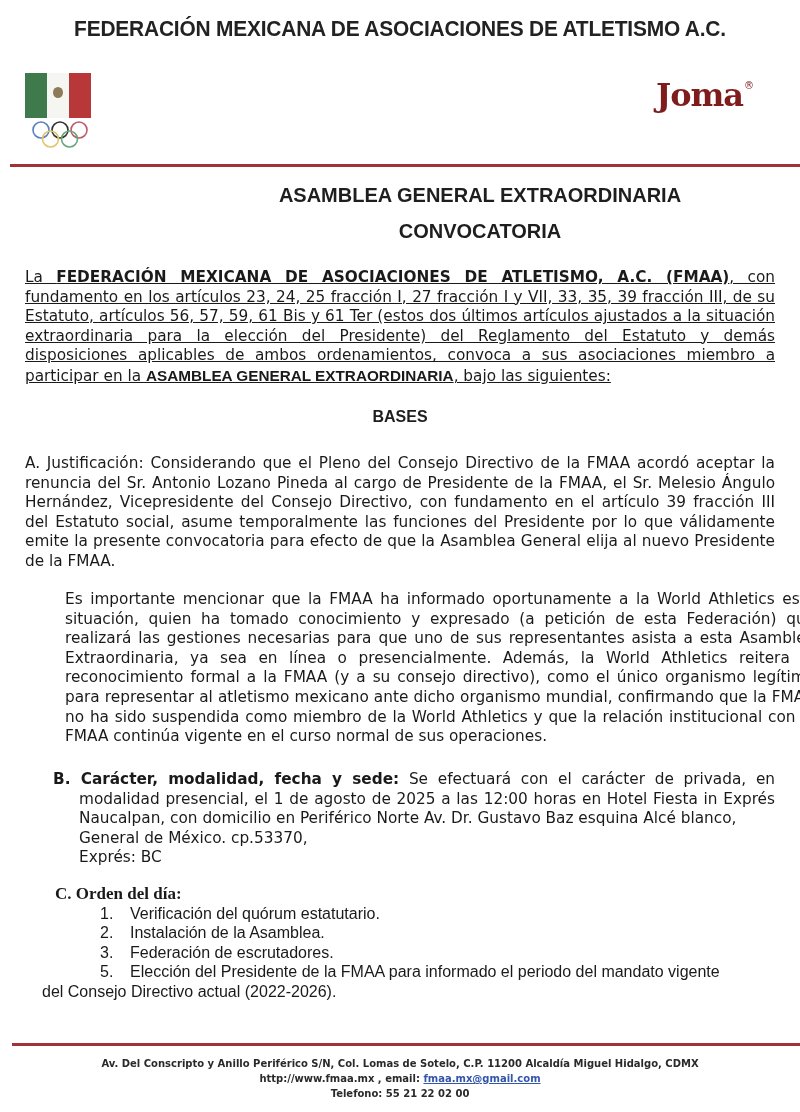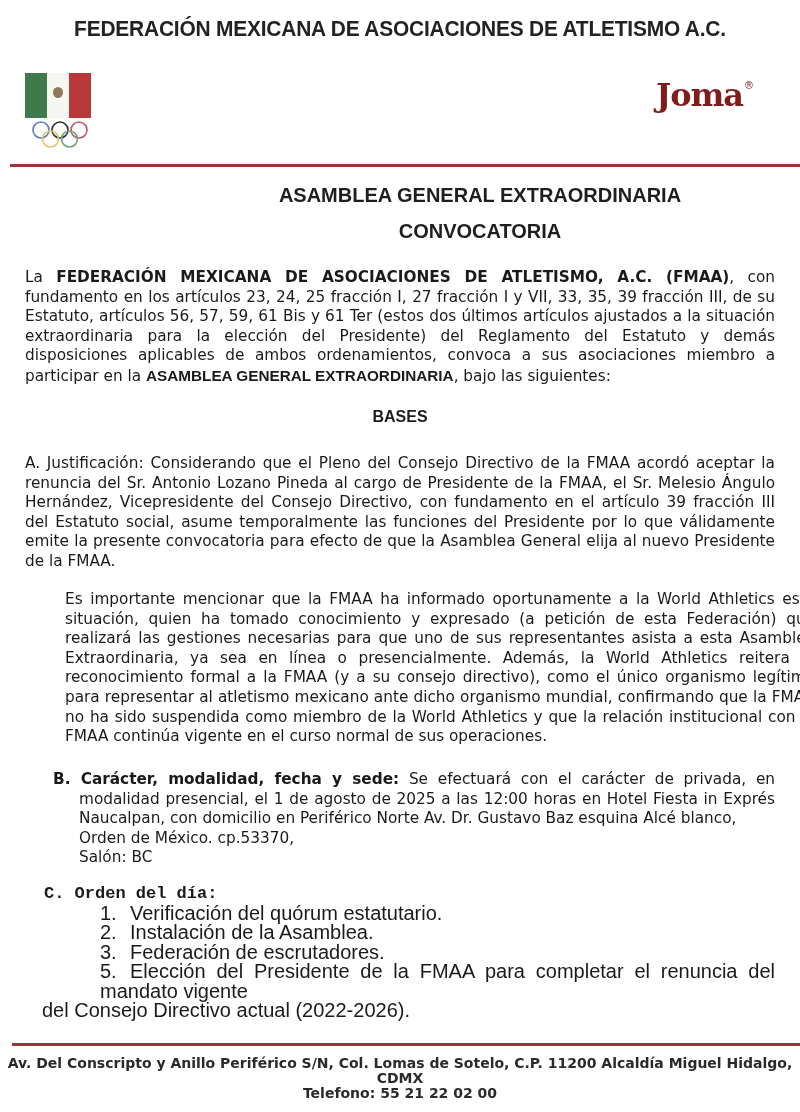--- a/index.html
+++ b/index.html
@@ -15,33 +15,33 @@
   .joma sup { font-size: 10px; font-family: "DejaVu Sans", sans-serif; font-weight: normal; vertical-align: top; position: relative; top: 4px; margin-left: 1px; }
   .rule { position: absolute; left: 10px; width: 790px; height: 3px; background: #9e3438; }
   .rule.top { top: 164px; }
   .rule.bottom { top: 1043px; left: 12px; width: 788px; }
   .heading { position: absolute; width: 800px; left: 100px; text-align: center; font-family: "Liberation Sans", sans-serif; font-weight: bold; font-size: 20px; color: #1e1e1e; }
   .heading.h1 { top: 184px; left: 80px; }
   .heading.h2 { top: 220px; left: 80px; }
   .heading.bases { top: 408px; left: 0; font-size: 16px; }
   .para { position: absolute; left: 25px; width: 750px; font-size: 15.3px; line-height: 19.6px; text-align: justify; text-align-last: left; }
   .para b { font-weight: bold; }
-  .p1 { top: 268px; }
+  .p1 { top: 268px; text-decoration: underline; }
   .pA { top: 454px; }
   .pA .label { font-family: "DejaVu Sans", sans-serif; font-weight: normal; }
   .p2 { top: 590px; margin-left: 40px; }
   .pB { top: 770px; left: 53px; width: 722px; padding-left: 26px; box-sizing: border-box; text-indent: -26px; }
   .pB .label { font-weight: bold; }
-  .orden-title { position: absolute; left: 44px; top: 884px; font-family: Liberation Mono, monospace; font-weight: bold; font-size: 17px; }
-  .orden-list { position: absolute; left: 40px; top: 904px; width: 735px; font-family: "Liberation Sans", sans-serif; font-size: 20px; line-height: 19.4px; }
+  .orden-title { position: absolute; left: 55px; top: 884px; font-family: Liberation Serif, serif; font-weight: bold; font-size: 17px; }
+  .orden-list { position: absolute; left: 40px; top: 904px; width: 735px; font-family: "Liberation Sans", sans-serif; font-size: 16px; line-height: 19.4px; }
   .orden-item { padding-left: 60px; }
   .orden-item .num { display: inline-block; width: 30px; }
   .orden-item.last { padding-left: 60px; text-align: justify; text-align-last: left; }
   .orden-item.last .cont { margin-left: -58px; display: block; }
-  .footer { position: absolute; top: 1056px; left: 0; width: 800px; text-align: center; font-family: "DejaVu Sans", sans-serif; font-weight: bold; font-size: 14px; line-height: 15px; color: #2a2a2a; }
+  .footer { position: absolute; top: 1056px; left: 0; width: 800px; text-align: center; font-family: "DejaVu Sans", sans-serif; font-weight: bold; font-size: 10px; line-height: 15px; color: #2a2a2a; }
   .footer a { color: #3355aa; text-decoration: underline; }
 </style>
 </head>
 <body>
 
 <div>
 
   <div class="org-title">FEDERACIÓN MEXICANA DE ASOCIACIONES DE ATLETISMO A.C.</div>
 
   <div class="flag">
@@ -67,30 +67,31 @@
   <div class="heading h2">CONVOCATORIA</div>
 
   <div class="para p1"><span>La </span><b>FEDERACIÓN MEXICANA DE ASOCIACIONES DE ATLETISMO, A.C. (FMAA)</b><span>, con fundamento en los artículos 23, 24, 25 fracción I, 27 fracción I y VII, 33, 35, 39 fracción III, de su Estatuto, artículos 56, 57, 59, 61 Bis y 61 Ter (estos dos últimos artículos ajustados a la situación extraordinaria para la elección del Presidente) del Reglamento del Estatuto y demás disposiciones aplicables de ambos ordenamientos, convoca a sus asociaciones miembro a participar en la </span><b style="font-family:'Liberation Sans',sans-serif;">ASAMBLEA GENERAL EXTRAORDINARIA</b><span>, bajo las siguientes:</span></div>
 
   <div class="heading bases">BASES</div>
 
   <div class="para pA"><b class="label">A.  Justificación:</b><span> Considerando que el Pleno del Consejo Directivo de la FMAA acordó aceptar la renuncia del Sr. Antonio Lozano Pineda al cargo de Presidente de la FMAA, el Sr. Melesio Ángulo Hernández, Vicepresidente del Consejo Directivo, con fundamento en el artículo 39 fracción III del Estatuto social, asume temporalmente las funciones del Presidente por lo que válidamente emite la presente convocatoria para efecto de que la Asamblea General elija al nuevo Presidente de la FMAA.</span></div>
 
   <div class="para p2">Es importante mencionar que la FMAA ha informado oportunamente a la World Athletics esta situación, quien ha tomado conocimiento y expresado (a petición de esta Federación) que realizará las gestiones necesarias para que uno de sus representantes asista a esta Asamblea Extraordinaria, ya sea en línea o presencialmente. Además, la World Athletics reitera el reconocimiento formal a la FMAA (y a su consejo directivo), como el único organismo legítimo para representar al atletismo mexicano ante dicho organismo mundial, confirmando que la FMAA no ha sido suspendida como miembro de la World Athletics y que la relación institucional con la FMAA continúa vigente en el curso normal de sus operaciones.</div>
 
-  <div class="para pB"><b class="label">B. Carácter, modalidad, fecha y sede:</b><span> Se efectuará con el carácter de privada, en modalidad presencial, el 1 de agosto de 2025 a las 12:00 horas en Hotel Fiesta in Exprés Naucalpan, con domicilio en Periférico Norte Av. Dr. Gustavo Baz esquina Alcé blanco,</span><br><span>Orden de México. cp.53370,</span><br><span>Salón: BC</span></div>
+  <div class="para pB"><b class="label">B. Carácter, modalidad, fecha y sede:</b><span> Se efectuará con el carácter de privada, en modalidad presencial, el 1 de agosto de 2025 a las 12:00 horas en Hotel Fiesta in Exprés Naucalpan, con domicilio en Periférico Norte Av. Dr. Gustavo Baz esquina Alcé blanco,</span><br><span>General de México. cp.53370,</span><br><span>Exprés: BC</span></div>
 
   <div class="orden-title">C. Orden del día:</div>
   <div class="orden-list">
     <div class="orden-item"><span class="num">1.</span><span>Verificación del quórum estatutario.</span></div>
     <div class="orden-item"><span class="num">2.</span><span>Instalación de la Asamblea.</span></div>
     <div class="orden-item"><span class="num">3.</span><span>Federación de escrutadores.</span></div>
-    <div class="orden-item last"><span class="num">5.</span><span>Elección del Presidente de la FMAA para completar el renuncia del mandato vigente</span><span class="cont">del Consejo Directivo actual (2022-2026).</span></div>
+    <div class="orden-item last"><span class="num">5.</span><span>Elección del Presidente de la FMAA para informado el periodo del mandato vigente</span><span class="cont">del Consejo Directivo actual (2022-2026).</span></div>
   </div>
 
   <div class="rule bottom"></div>
 
   <div class="footer">
     <div>Av. Del Conscripto y Anillo Periférico S/N, Col. Lomas de Sotelo, C.P. 11200 Alcaldía Miguel Hidalgo, CDMX</div>
+    <div><span>http://www.fmaa.mx , email: </span><a>fmaa.mx@gmail.com</a></div>
     <div>Telefono: 55 21 22 02 00</div>
   </div>
 
 </div>
 
 </body></html>

